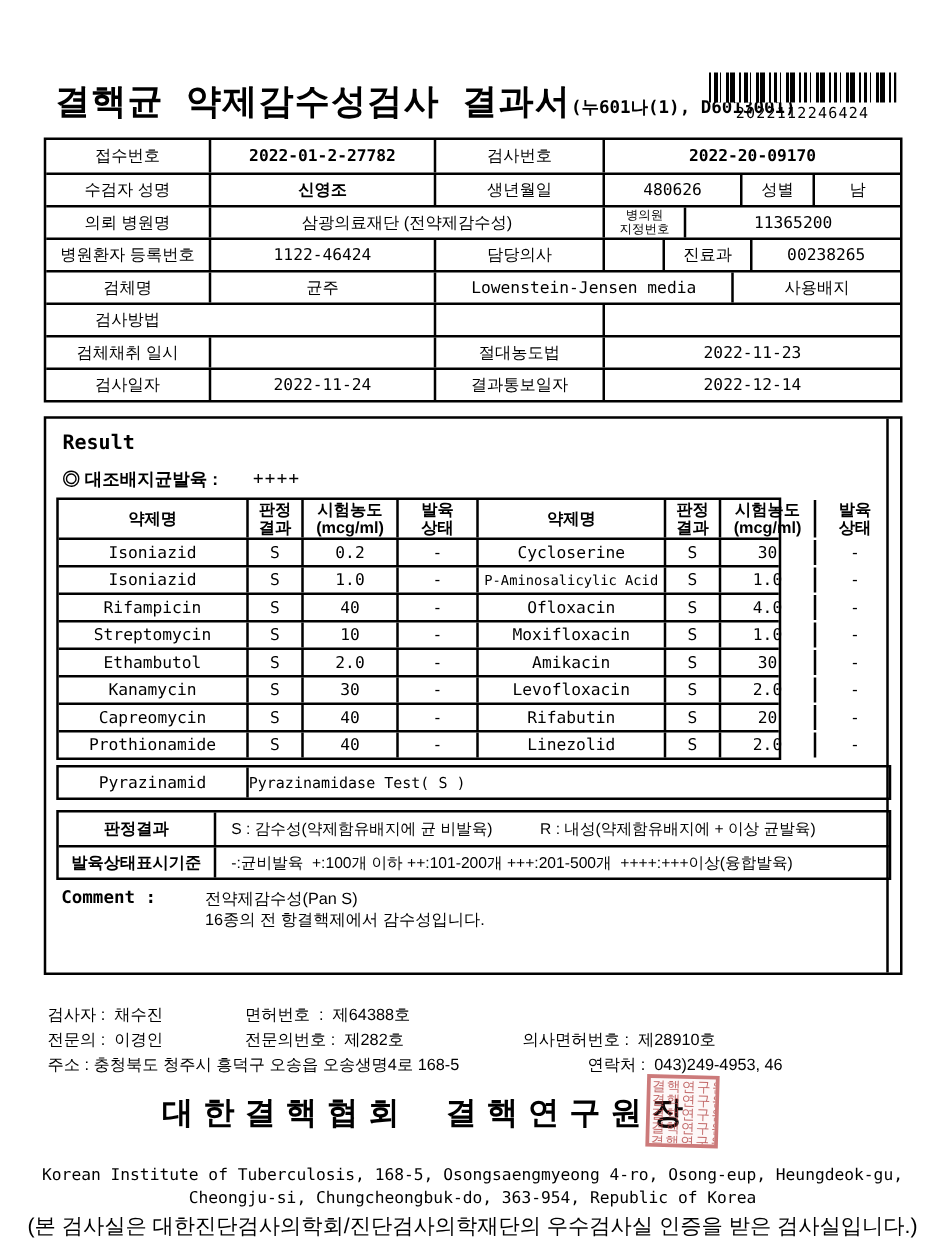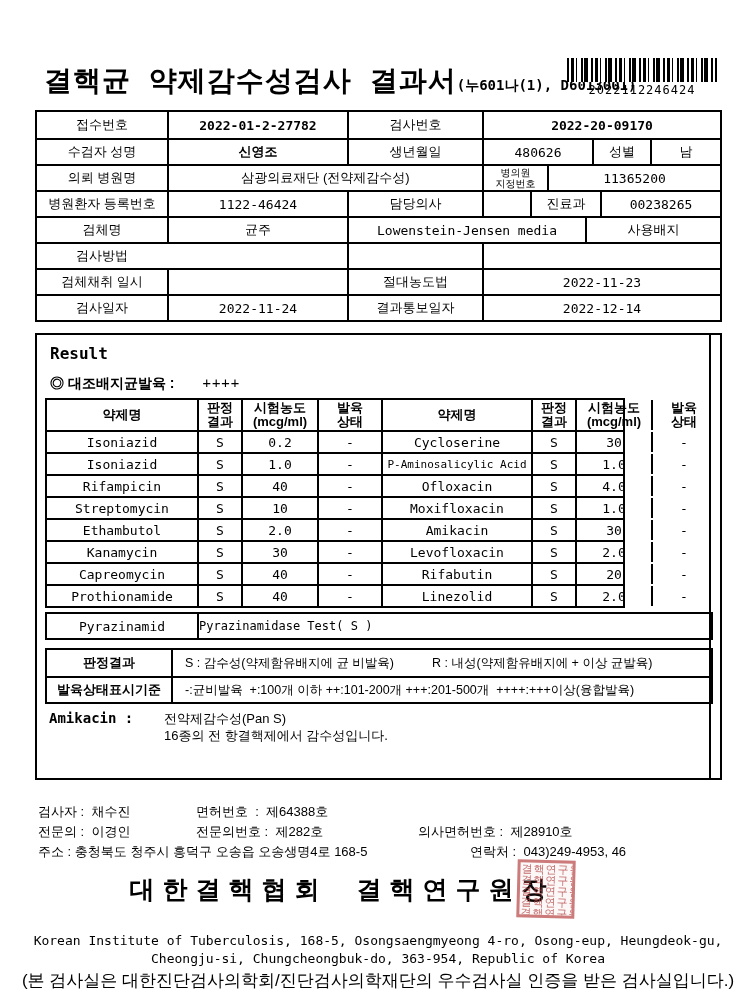--- a/index.html
+++ b/index.html
@@ -285,21 +285,21 @@
           <span class="lgap">R : 내성(약제함유배지에 + 이상 균발육)</span>
         </div>
       </div>
       <div class="lrow">
         <div class="llabel">발육상태표시기준</div>
         <div class="lcontent">-:균비발육  +:100개 이하 ++:101-200개 +++:201-500개  ++++:+++이상(융합발육)</div>
       </div>
     </div>
 
     <div class="comment-block">
-      <div class="comment-label">Amikacin :</div>
+      <div class="comment-label">Comment :</div>
       <div class="comment-text">
         <div>전약제감수성(Pan S)</div>
         <div>16종의 전 항결핵제에서 감수성입니다.</div>
       </div>
     </div>
   </div>
 
   <div class="fline f1">
     <span class="fp w160"><span>검사자 :  </span><span>채수진</span></span>
     <span class="fp"><span>면허번호  :  </span><span>제64388호</span></span>

